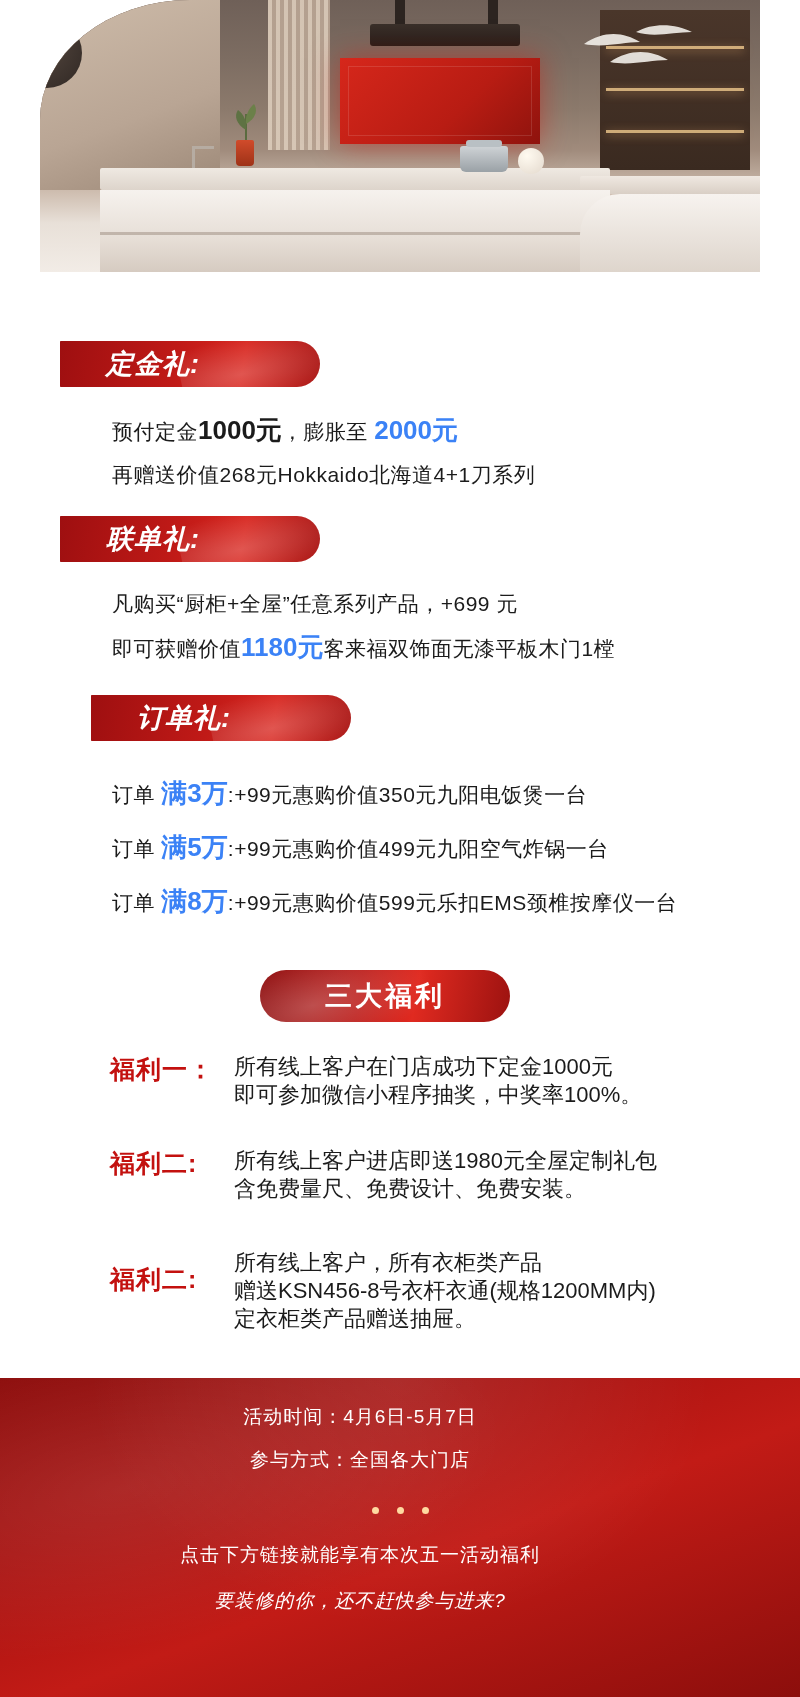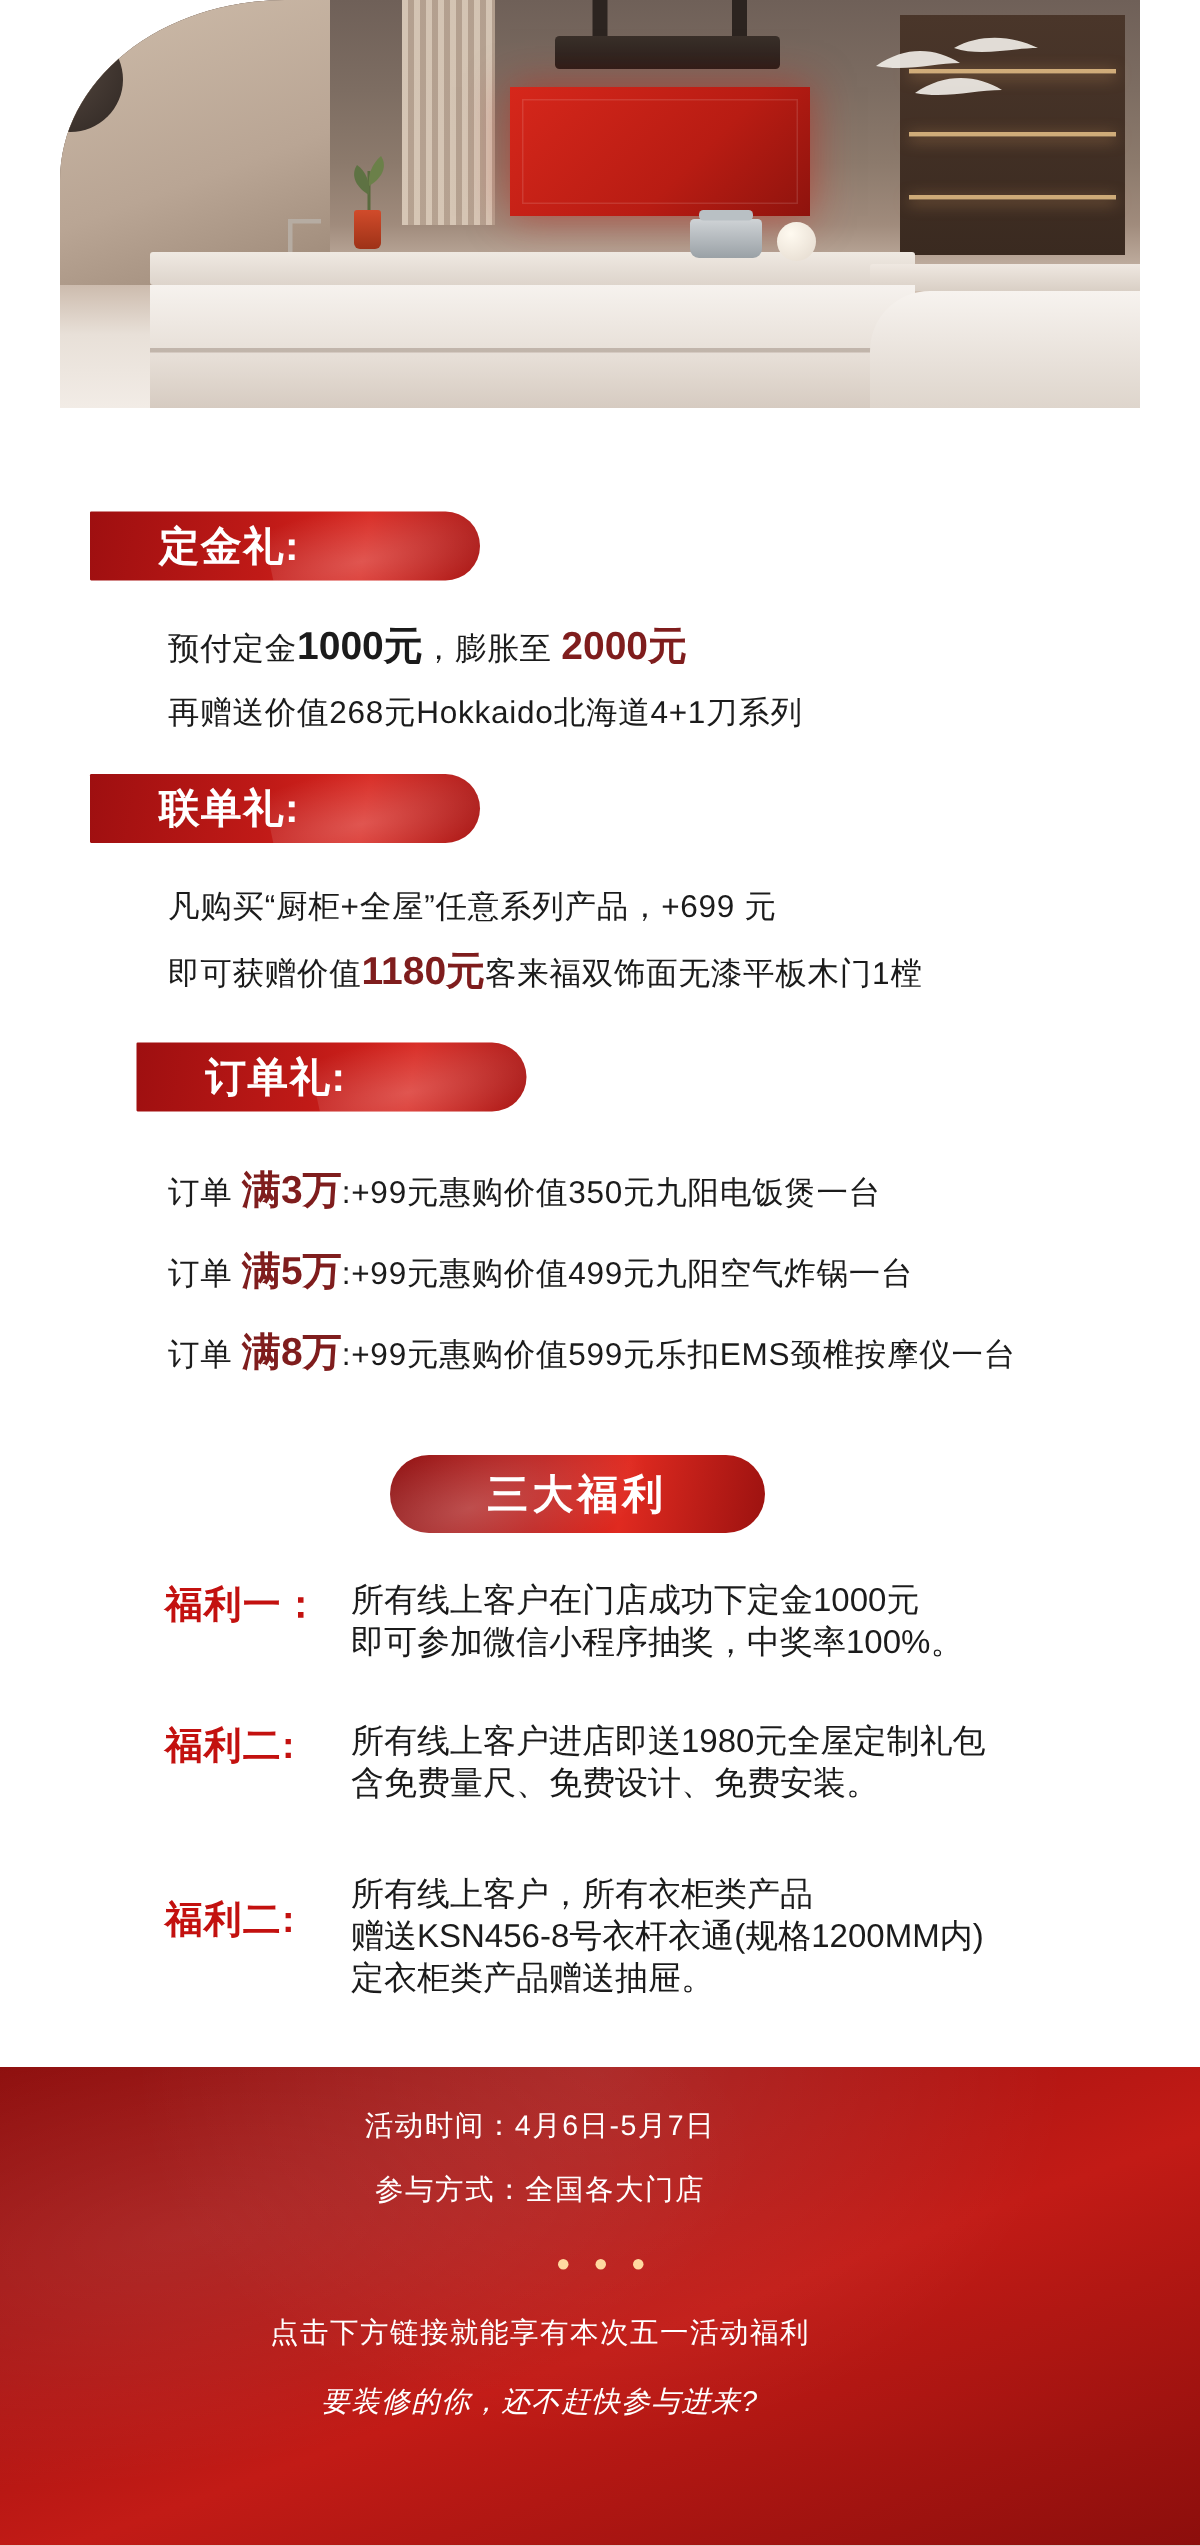--- a/index.html
+++ b/index.html
@@ -164,20 +164,21 @@
   
   .ribbon {
     position: absolute;
     height: 46px;
     width: 260px;
     background: linear-gradient(100deg, #9e0f10 0%, #c01a17 45%, #d8261f 70%, #a81210 100%);
     border-radius: 4px 120px 120px 4px;
     display: flex;
     align-items: center;
     overflow: hidden;
+    font-style: italic;
   }
   .ribbon:after{
     content:"";
     position:absolute; left:120px; top:-20px; width:200px; height:90px;
     background: radial-gradient(ellipse at 30% 50%, rgba(255,255,255,.22), rgba(255,255,255,0) 60%);
     transform: rotate(-12deg);
     pointer-events:none;
   }
   .ribbon .ribbon-text {
     position: relative;
@@ -196,21 +197,21 @@
     font-size: 21px;
     letter-spacing: .5px;
     white-space: nowrap;
   }
   .big {
     font-size: 26px;
     font-weight: bold;
     letter-spacing: 0;
   }
   .red {
-    color: #7f1d1d;
+    color: #3b82f6;
   }
 
   
   .welfare-pill {
     position: absolute;
     left: 260px;
     top: 970px;
     width: 250px;
     height: 52px;
     border-radius: 26px;

